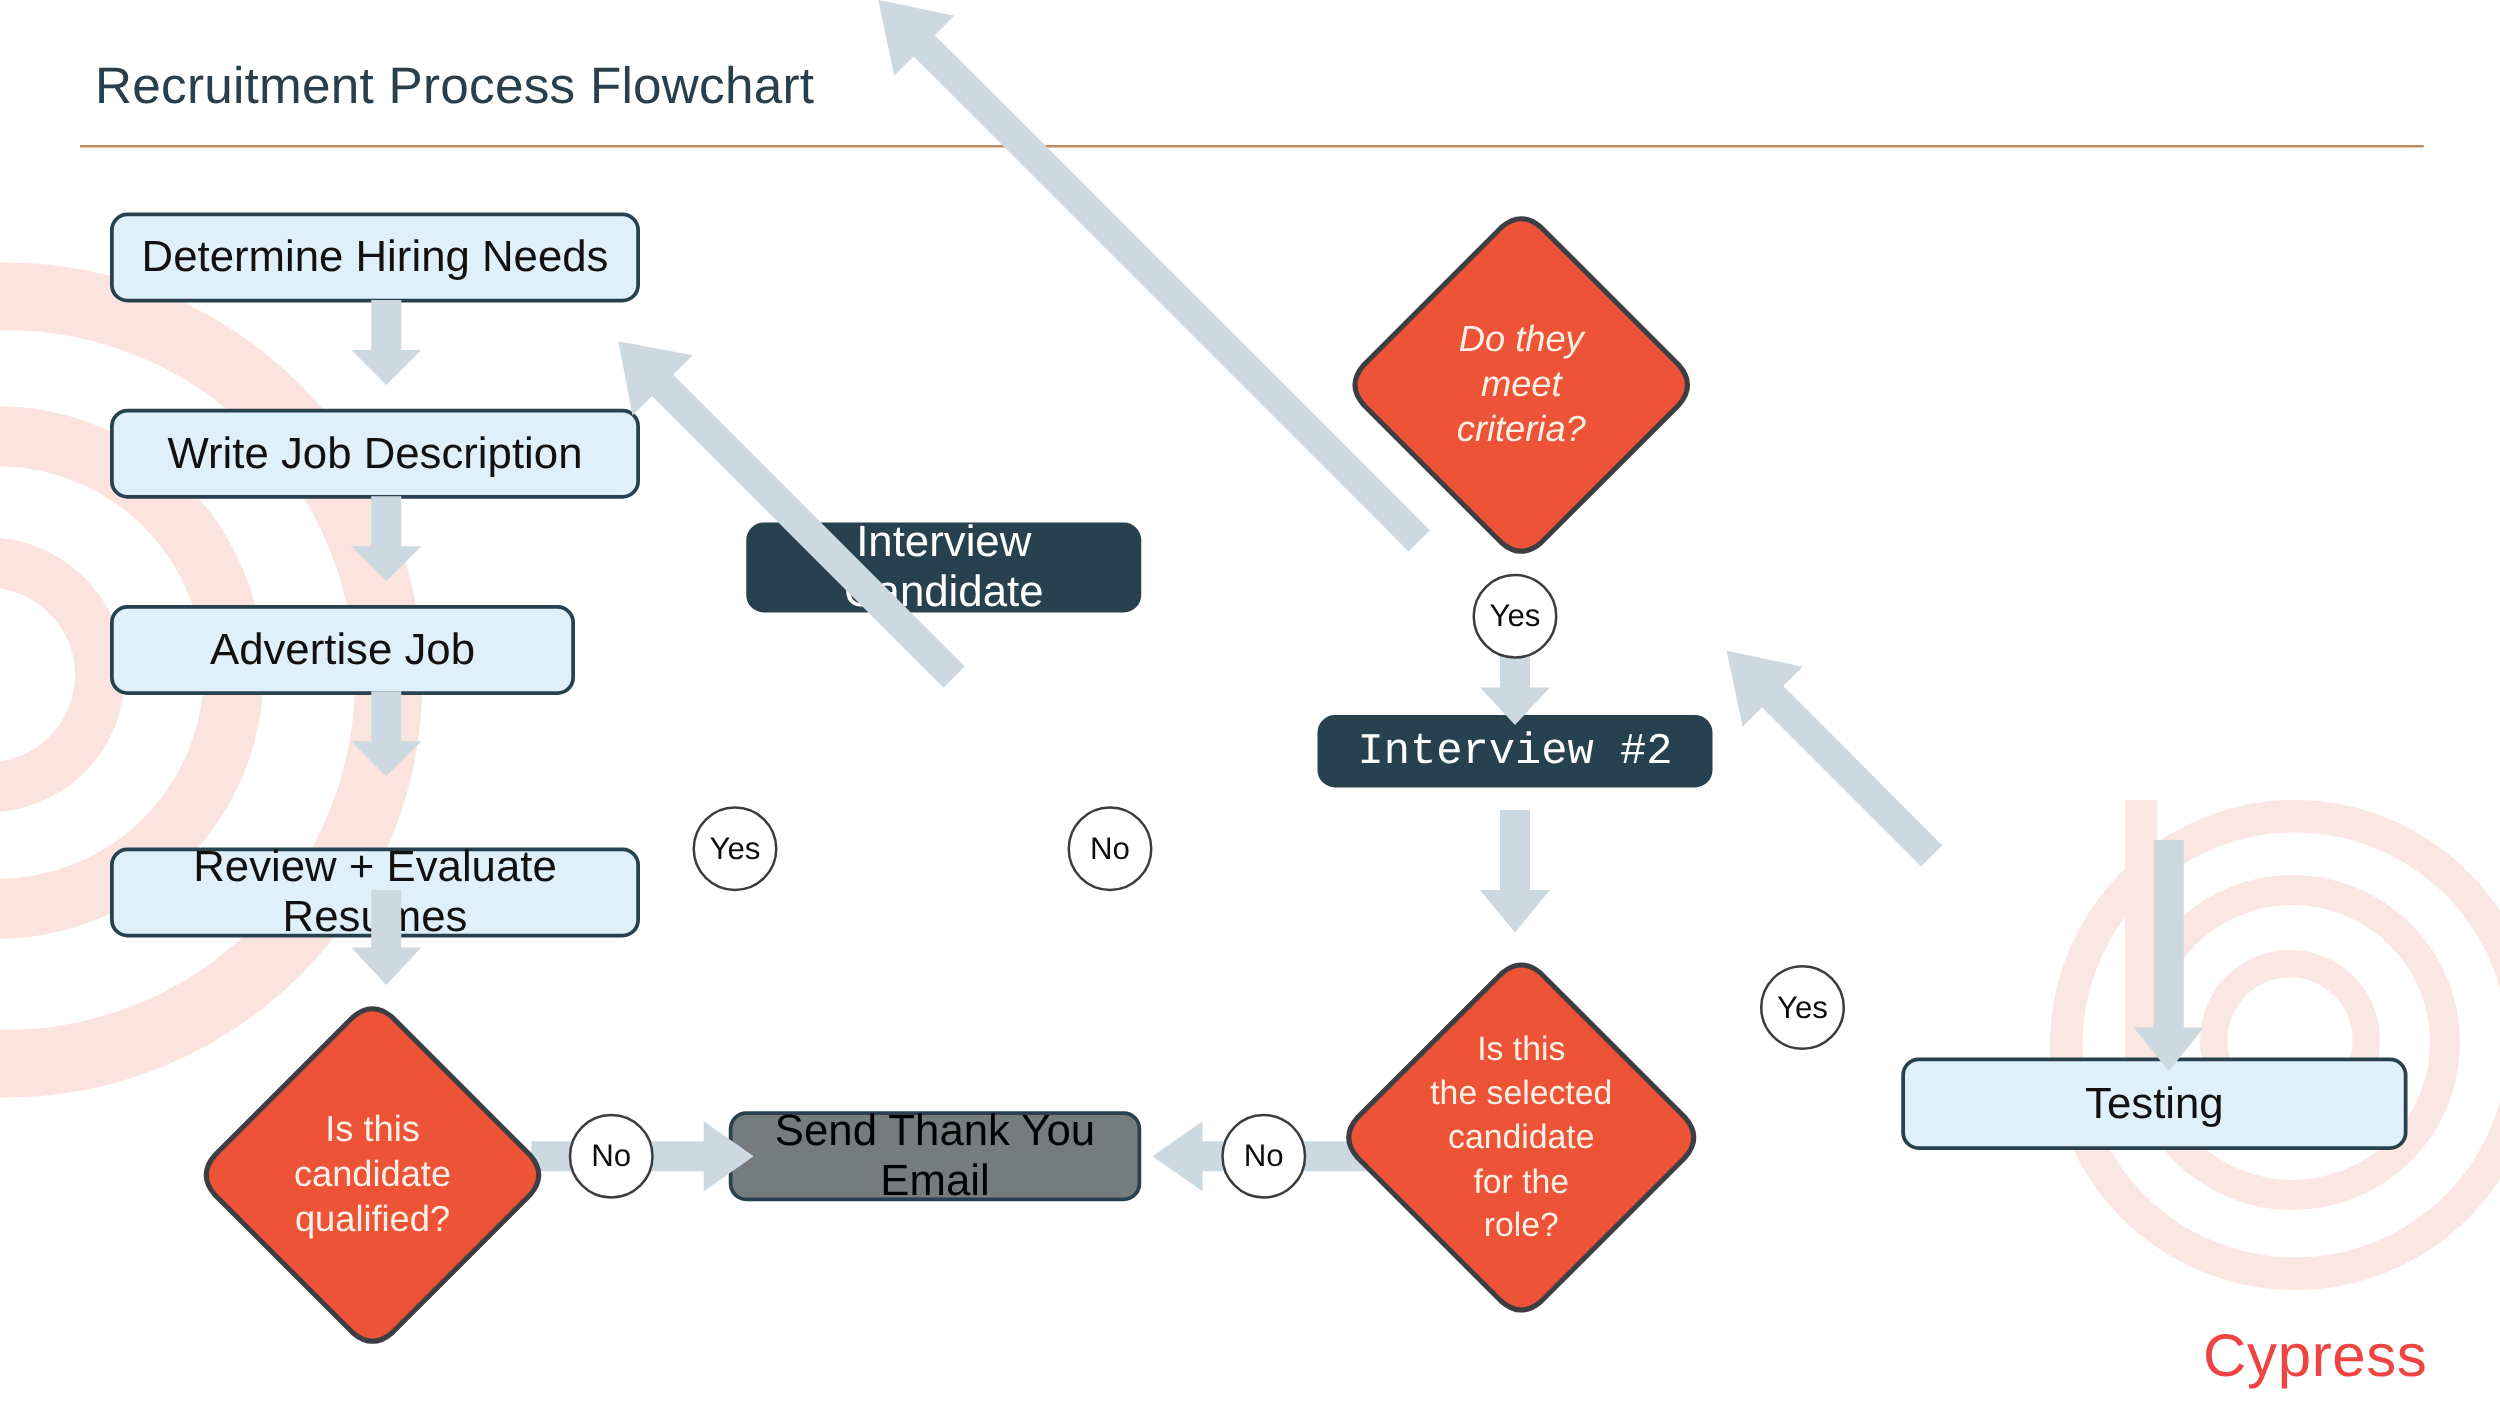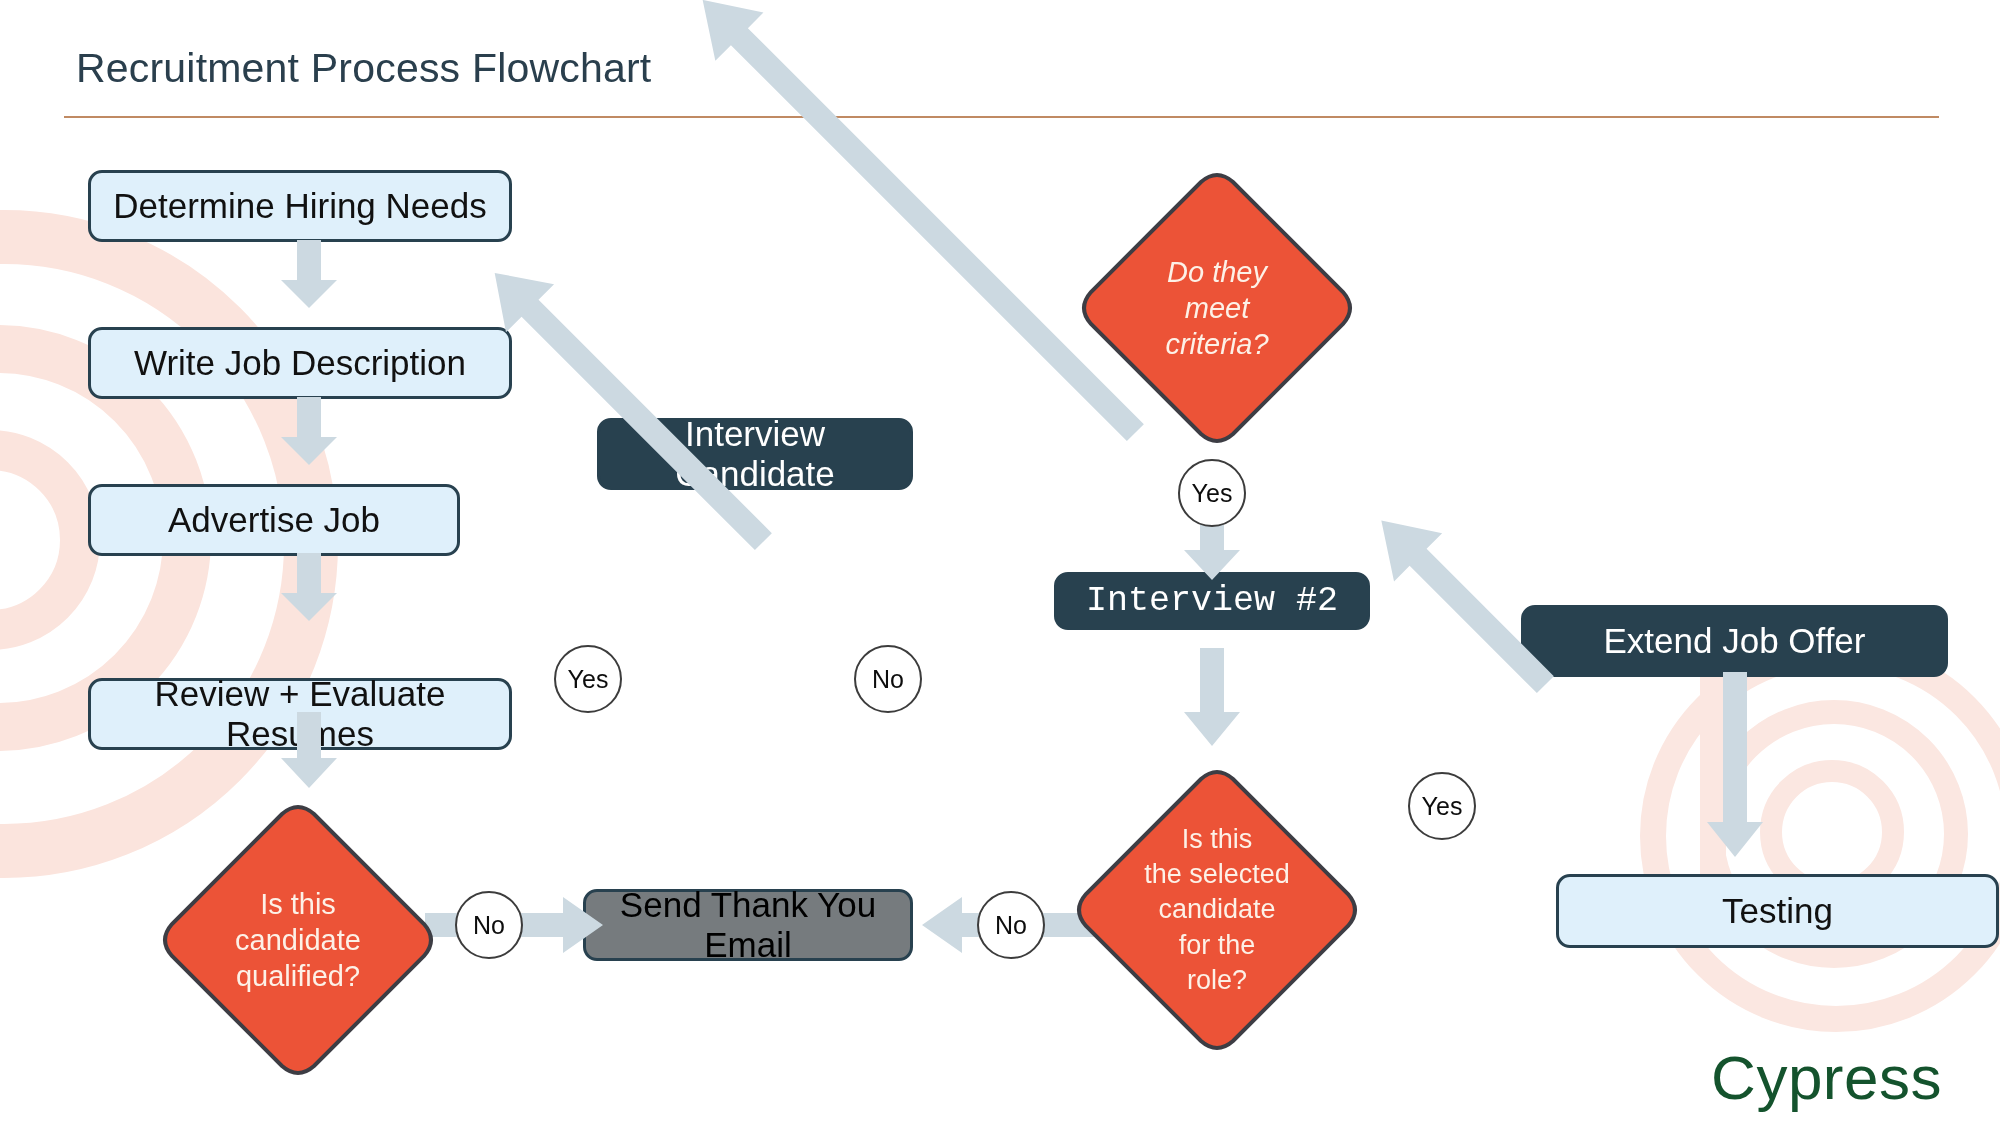--- a/index.html
+++ b/index.html
@@ -57,21 +57,21 @@
     color:#0d0d0d;font-size:25px;box-sizing:border-box;z-index:6;
   }
 
   
   .arrow{position:absolute;z-index:1;}
   .arrow svg{display:block;overflow:visible;}
 
   
   #brand{
     position:absolute;right:58px;bottom:12px;
-    font-size:62px;color:#14532d;letter-spacing:.5px;
+    font-size:48px;color:#ef4444;letter-spacing:.5px;
   }
 </style>
 </head>
 <body>
 
 <div id="canvas">
 
   <div class="wm wm-left-1"></div>
   <div class="wm wm-left-2"></div>
   <div class="wm wm-left-3"></div>
@@ -211,25 +211,22 @@
 the selected
 candidate
 for the
 role?</div>
   </div>
 
   <div class="node box gray" style="left:583px;top:889px;width:330px;height:72px;">
     <span>Send Thank You Email</span>
   </div>
 
-  <div class="node box dark" style="left:1521px;top:605px;width:427px;height:72px;">
-    <span>Extend Job Offer</span>
-  </div>
-
-  <div class="node box light" style="left:1521px;top:874px;width:443px;height:74px;margin-left:35px;">
+
+  <div class="node box light" style="left:1521px;top:846px;width:405px;height:74px;">
     <span>Testing</span>
   </div>
 
   <div class="jcircle" style="left:554px;top:645px;width:68px;height:68px;">
     <span>Yes</span>
   </div>
 
   <div class="jcircle" style="left:455px;top:891px;width:68px;height:68px;">
     <span>No</span>
   </div>

